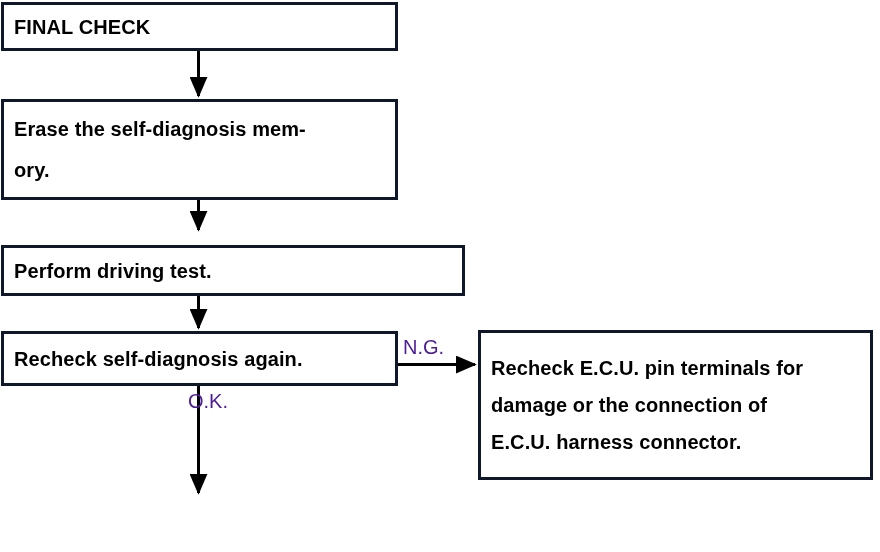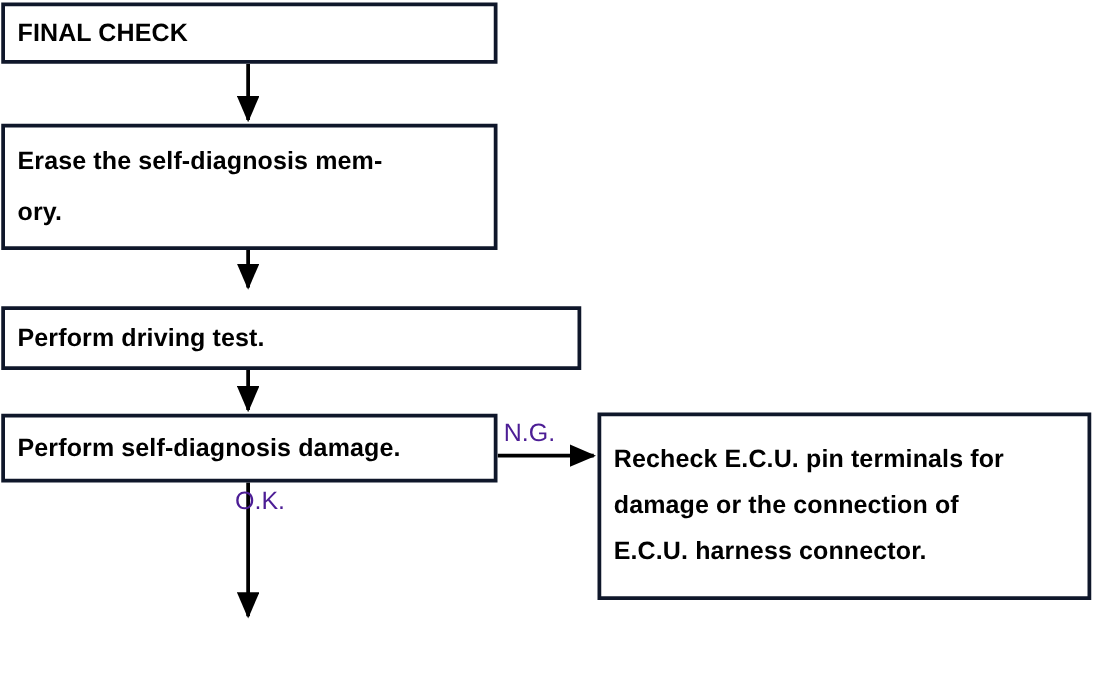--- a/index.html
+++ b/index.html
@@ -92,21 +92,21 @@
   <div class="node tall" style="left:1px; top:99px; width:397px; height:101px;">
     <div class="node-text">Erase the self-diagnosis mem-
 ory.</div>
   </div>
 
   <div class="node" style="left:1px; top:233px; width:464px; height:51px;margin-top:12px;">
     <div class="node-text">Perform driving test.</div>
   </div>
 
   <div class="node" style="left:1px; top:331px; width:397px; height:55px;">
-    <div class="node-text">Perform self-diagnosis damage.</div>
+    <div class="node-text">Recheck self-diagnosis again.</div>
   </div>
 
   <div class="node" style="left:478px; top:330px; width:395px; height:150px;">
     <div class="node-text">Recheck E.C.U. pin terminals for
 damage or the connection of
 E.C.U. harness connector.</div>
   </div>
 
 
   <div class="edge-label" style="left:403px; top:336px;">N.G.</div>

